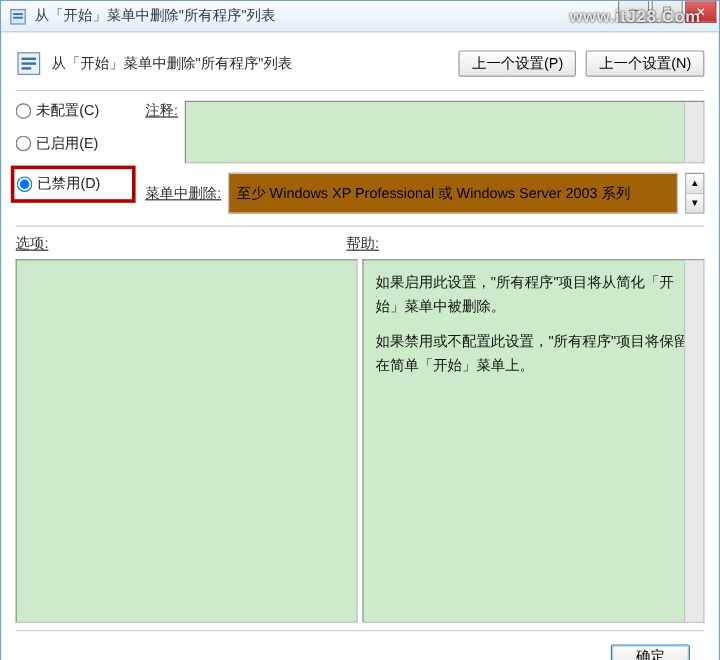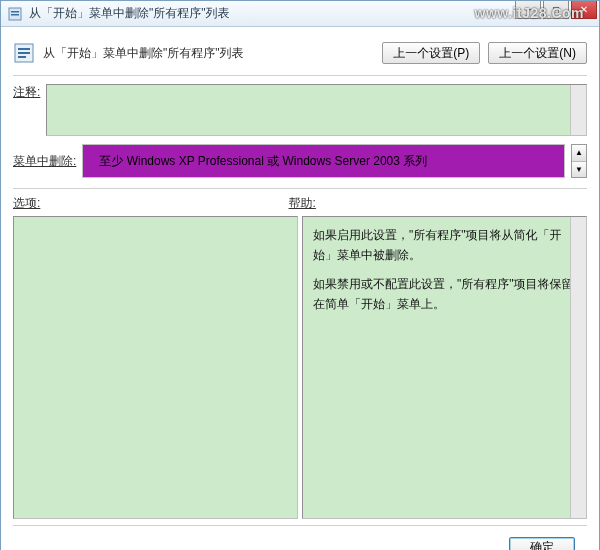--- a/index.html
+++ b/index.html
@@ -24,21 +24,21 @@
   .radios { display: flex; flex-direction: column; gap: 10px; width: 100px; }
   .radio-row { display: flex; align-items: center; gap: 4px; color: #222; }
   .radio-row input { margin: 0; }
   .radio-row.highlight { border: 3px solid #b40000; padding: 4px 2px; margin-left: -4px; }
   .top-grid { display: flex; gap: 8px; }
   .right-col { flex: 1; display: flex; flex-direction: column; gap: 8px; }
   .lbl { color: #333; text-decoration: underline; }
   .textarea-look { background: #cdeacb; border: 1px solid #8f8f8f; border-bottom-color: #c0c0c0; border-right-color: #c0c0c0; position: relative; }
   .comment-box { height: 52px; }
   .platform-row { display: flex; align-items: center; gap: 6px; }
-  .platform-box { flex: 1; background: #a21caf; border: 1px solid #c0c0c0; height: 34px; padding: 4px 16px; color: #000; display: flex; align-items: center; }
+  .platform-box { flex: 1; background: #a16207; border: 1px solid #c0c0c0; height: 34px; padding: 4px 6px; color: #000; display: flex; align-items: center; }
   .updown { width: 16px; height: 34px; display: flex; flex-direction: column; border: 1px solid #9a9a9a; }
   .updown button { flex: 1; background: linear-gradient(#fdfdfd,#e0e0e0); border: none; border-bottom: 1px solid #bbb; font-size: 8px; }
   .updown button:last-child { border-bottom: none; }
   .midsep { height: 1px; background: #d0d0d0; margin: 10px 0 6px 0; }
   .labels-row { display: flex; }
   .labels-row .left { width: 48%; }
   .labels-row .right { width: 52%; }
   .panes { display: flex; flex: 1; gap: 4px; min-height: 270px; margin-top: 4px; }
   .pane { flex: 1; padding: 8px 10px; }
   .pane.options { }
@@ -81,20 +81,34 @@
           </svg>
       </span>
       <span class="head-title">从「开始」菜单中删除"所有程序"列表</span>
       <span class="head-spacer"></span>
       <button class="nav-btn">上一个设置(P)</button>
       <button class="nav-btn">上一个设置(N)</button>
     </div>
     <div class="sep"></div>
 
     <div class="top-grid">
+      <div class="radios">
+        <label class="radio-row">
+          <input type="radio" name="cfg" style="">
+          <span>未配置(C)</span>
+        </label>
+        <label class="radio-row">
+          <input type="radio" name="cfg" style="">
+          <span>已启用(E)</span>
+        </label>
+        <label class="radio-row highlight">
+          <input type="radio" name="cfg" checked="" style="">
+          <span>已禁用(D)</span>
+        </label>
+      </div>
 
       <div class="right-col">
         <div style="display:flex;gap:6px;align-items:flex-start">
           <span class="lbl">注释:</span>
           <div class="textarea-look comment-box" style="flex:1">
             <div class="scroll-track"></div>
           </div>
         </div>
         <div class="platform-row">
           <span class="lbl">菜单中删除:</span>

